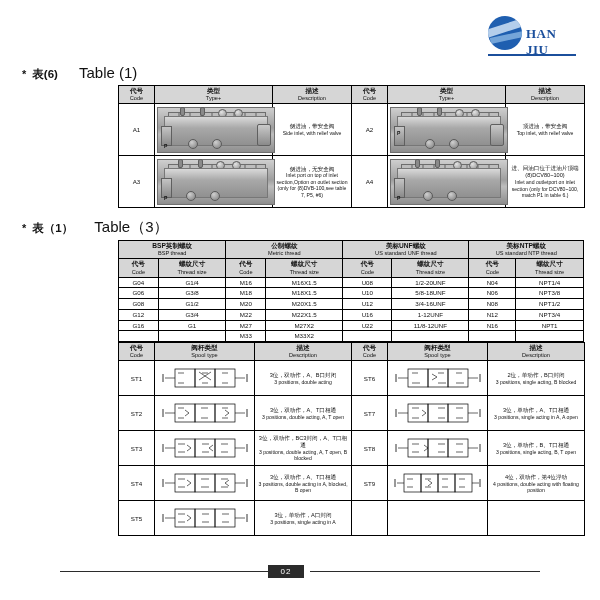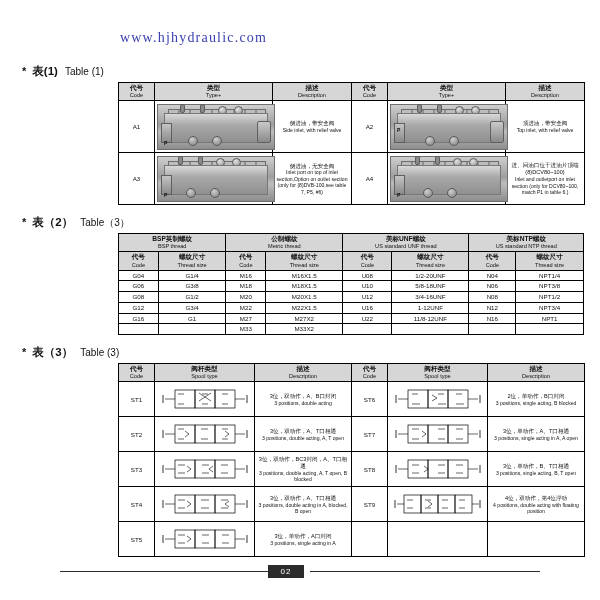--- a/index.html
+++ b/index.html
@@ -44,21 +44,21 @@
     position:absolute; left:0; top:40px; width:88px; height:2px; background:#1b4f9c;
   }
 
   
   .sec-title {
     font-size:11px; margin:0 0 3px 22px; color:#111;
     font-family:"Liberation Sans", sans-serif;
   }
   .sec-title .star { font-weight:bold; margin-right:3px; }
   .sec-title .cn { font-size:11.5px; font-weight:bold; }
-  .sec-title .en { font-size:10px; margin-left:4px; }
+  .sec-title .en { font-size:15px; margin-left:18px; }
 
   
   table.tbl {
     border-collapse:collapse;
     margin-left:118px;
     table-layout:fixed;
     background:#fff;
   }
   table.tbl td, table.tbl th {
     border:1px solid #000;
@@ -139,26 +139,30 @@
   }
   .footline-l { position:absolute; left:60px; right:310px; bottom:28px; height:1px; background:#2b2b2b; }
   .footline-r { position:absolute; left:310px; right:60px; bottom:28px; height:1px; background:#2b2b2b; }
 </style>
 </head>
 <body>
 
 <div class="page">
 
   <div class="header">
-    <div class="site-url">www.hjhydraulic.com</div>
+    <div class="logo">
+      <div class="logo-globe"></div>
+      <div class="logo-text">HAN JIU</div>
+      <div class="logo-rule"></div>
+    </div>
   </div>
 
   <div class="sec-title">
     <span class="star">*</span>
-    <span class="cn">表(1)</span>
+    <span class="cn">表(6)</span>
     <span class="en">Table (1)</span>
   </div>
 
   <table class="tbl" id="table1">
     <colgroup>
       <col style="width:36px">
         <col style="width:118px">
         <col style="width:79px">
       <col style="width:36px">
         <col style="width:118px">
@@ -273,21 +277,21 @@
       <td class="desc">
         <span class="cn">进、回油口位于进油片顶端 (8)DCV80~100)</span>
         <span class="en">Inlet and outletport on inlet section (only for DCV80~100, match P1 in table 6.)</span>
       </td>
     </tr>
   </tbody>
     </table>
 
   <div class="sec-title" style="margin-top:10px">
     <span class="star">*</span>
-    <span class="cn">表（2）</span>
+    <span class="cn">表（1）</span>
     <span class="en">Table（3）</span>
   </div>
 
   <table class="tbl" id="table2">
     <colgroup>
       <col style="width:34px">
         <col style="width:58px">
       <col style="width:34px">
         <col style="width:66px">
       <col style="width:42px">
@@ -405,25 +409,20 @@
       <td>M33</td>
       <td>M33X2</td>
       <td></td>
       <td></td>
       <td></td>
       <td></td>
     </tr>
   </tbody>
     </table>
 
-  <div class="sec-title" style="margin-top:10px">
-    <span class="star">*</span>
-    <span class="cn">表（3）</span>
-    <span class="en">Table (3)</span>
-  </div>
 
   <table class="tbl" id="table3">
     <colgroup>
       <col style="width:36px">
         <col style="width:100px">
         <col style="width:97px">
       <col style="width:36px">
         <col style="width:100px">
         <col style="width:97px">
     </colgroup>

